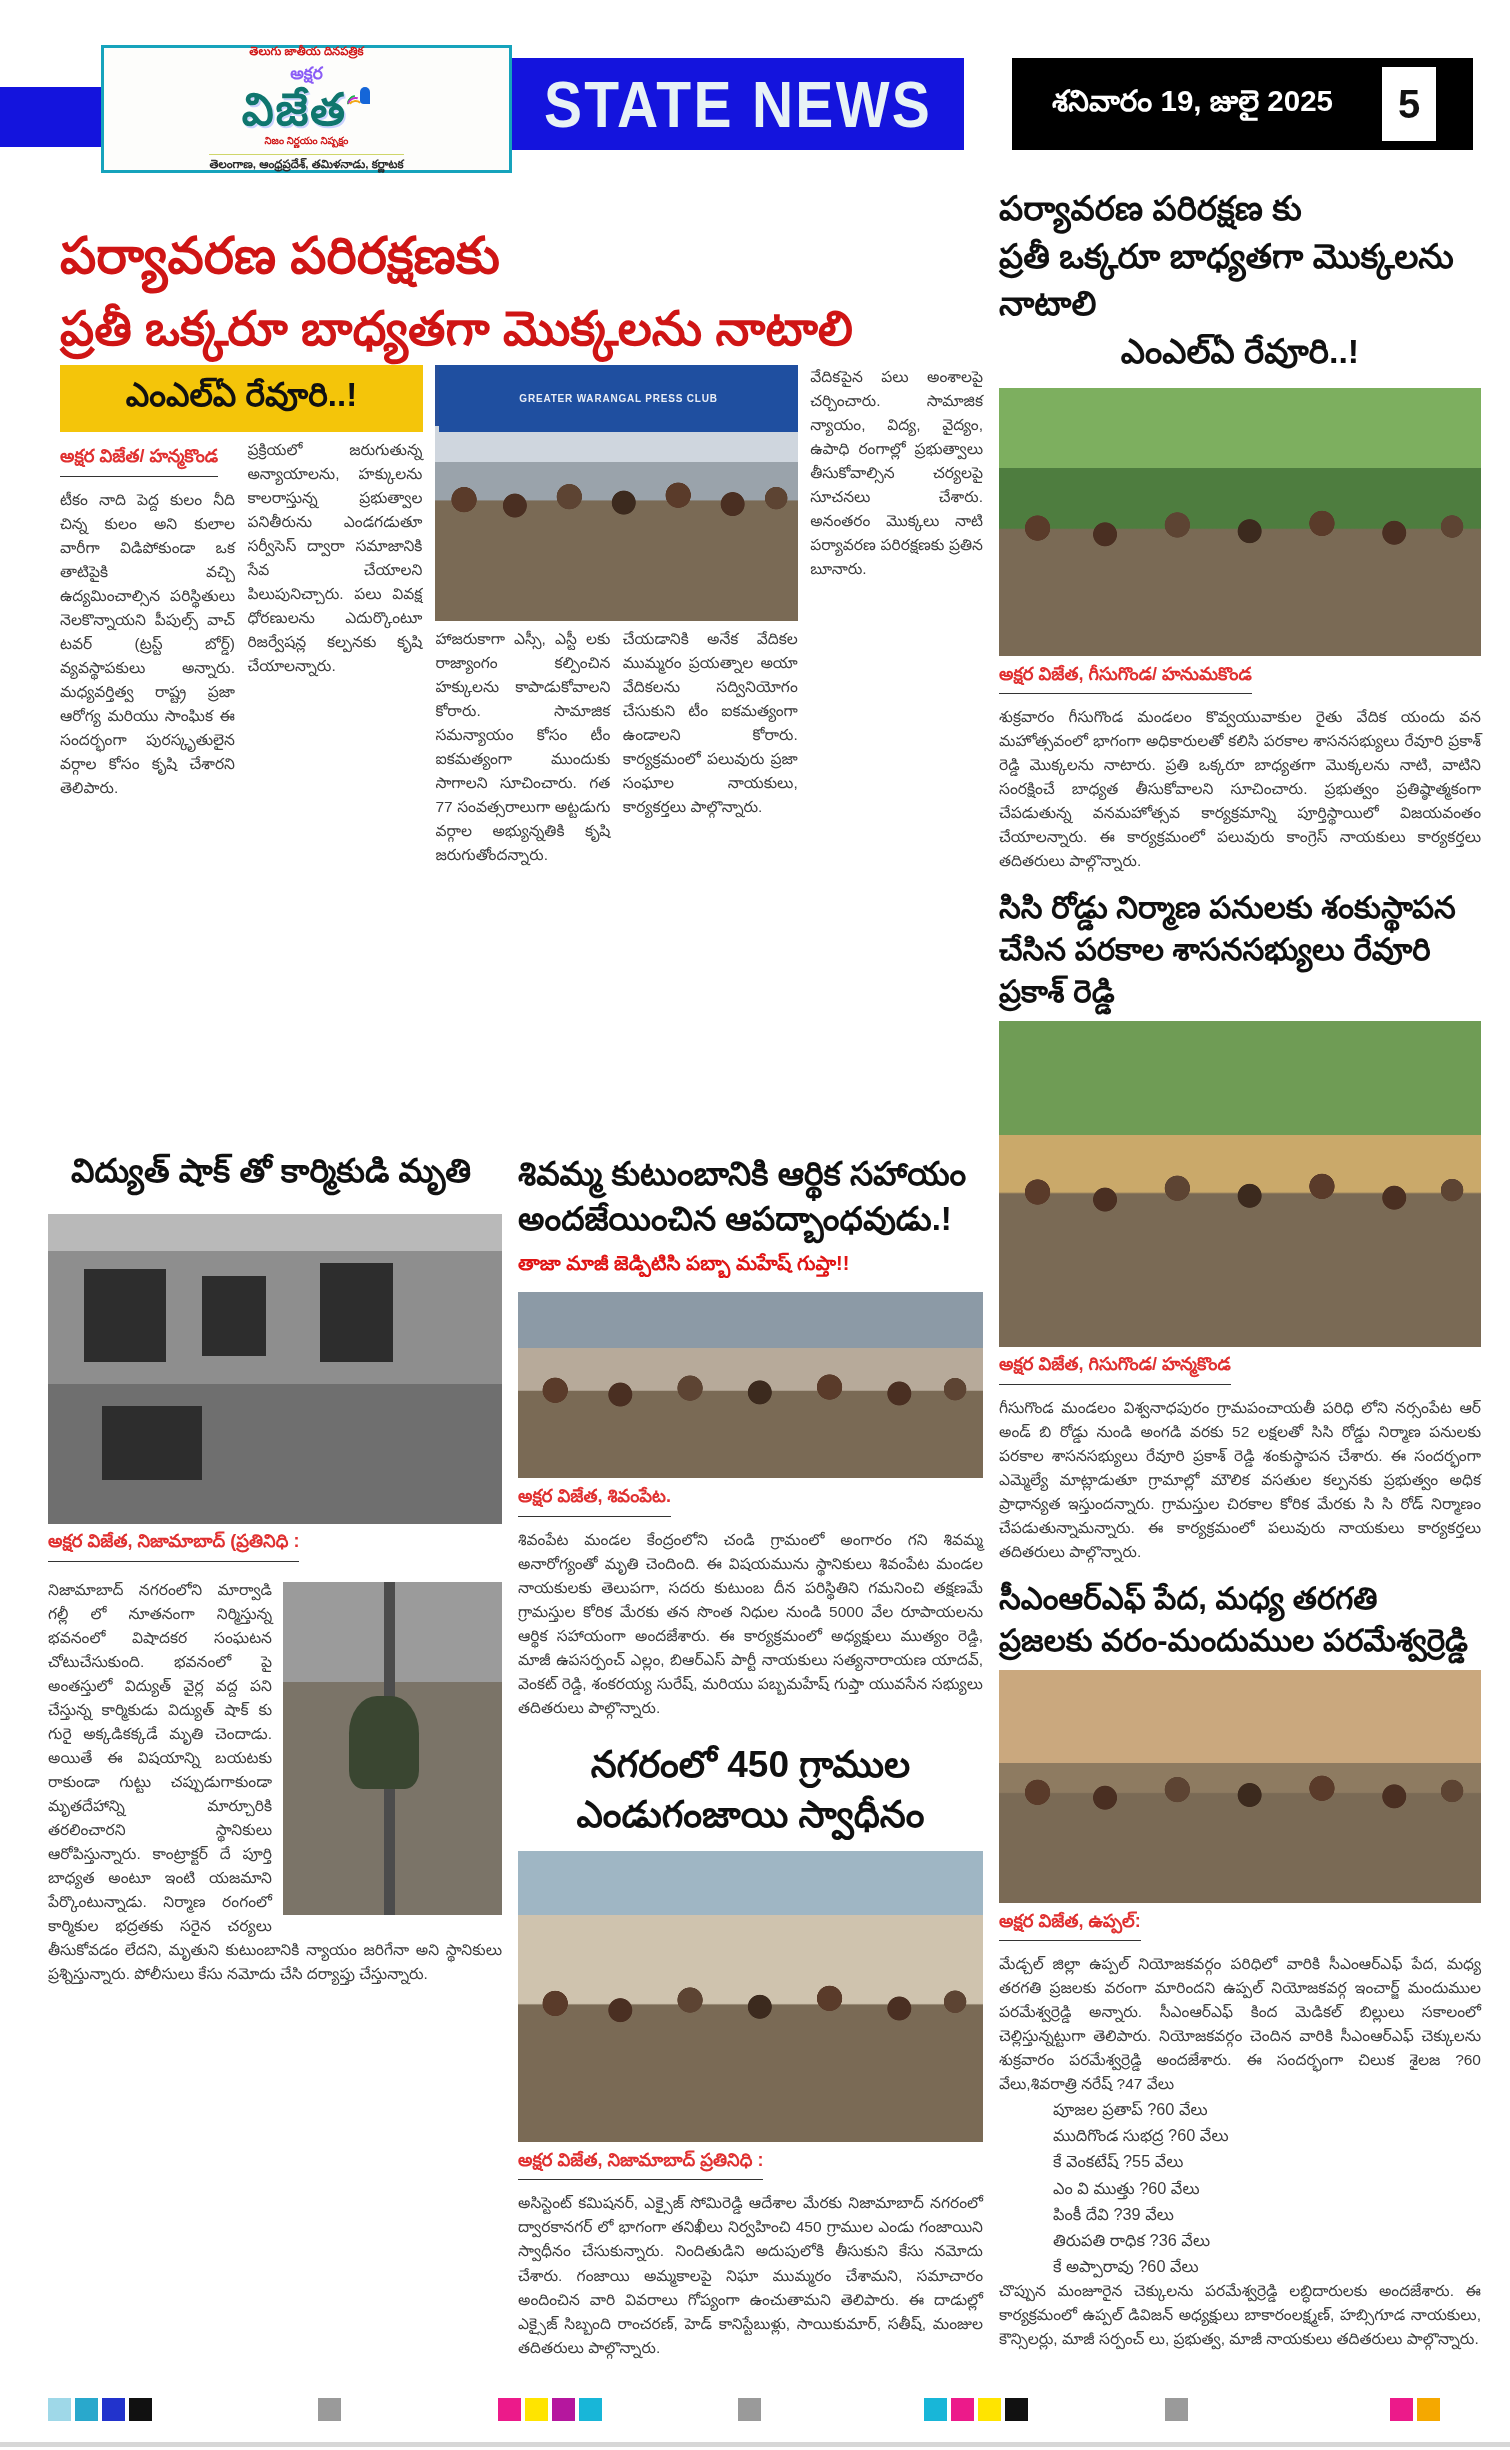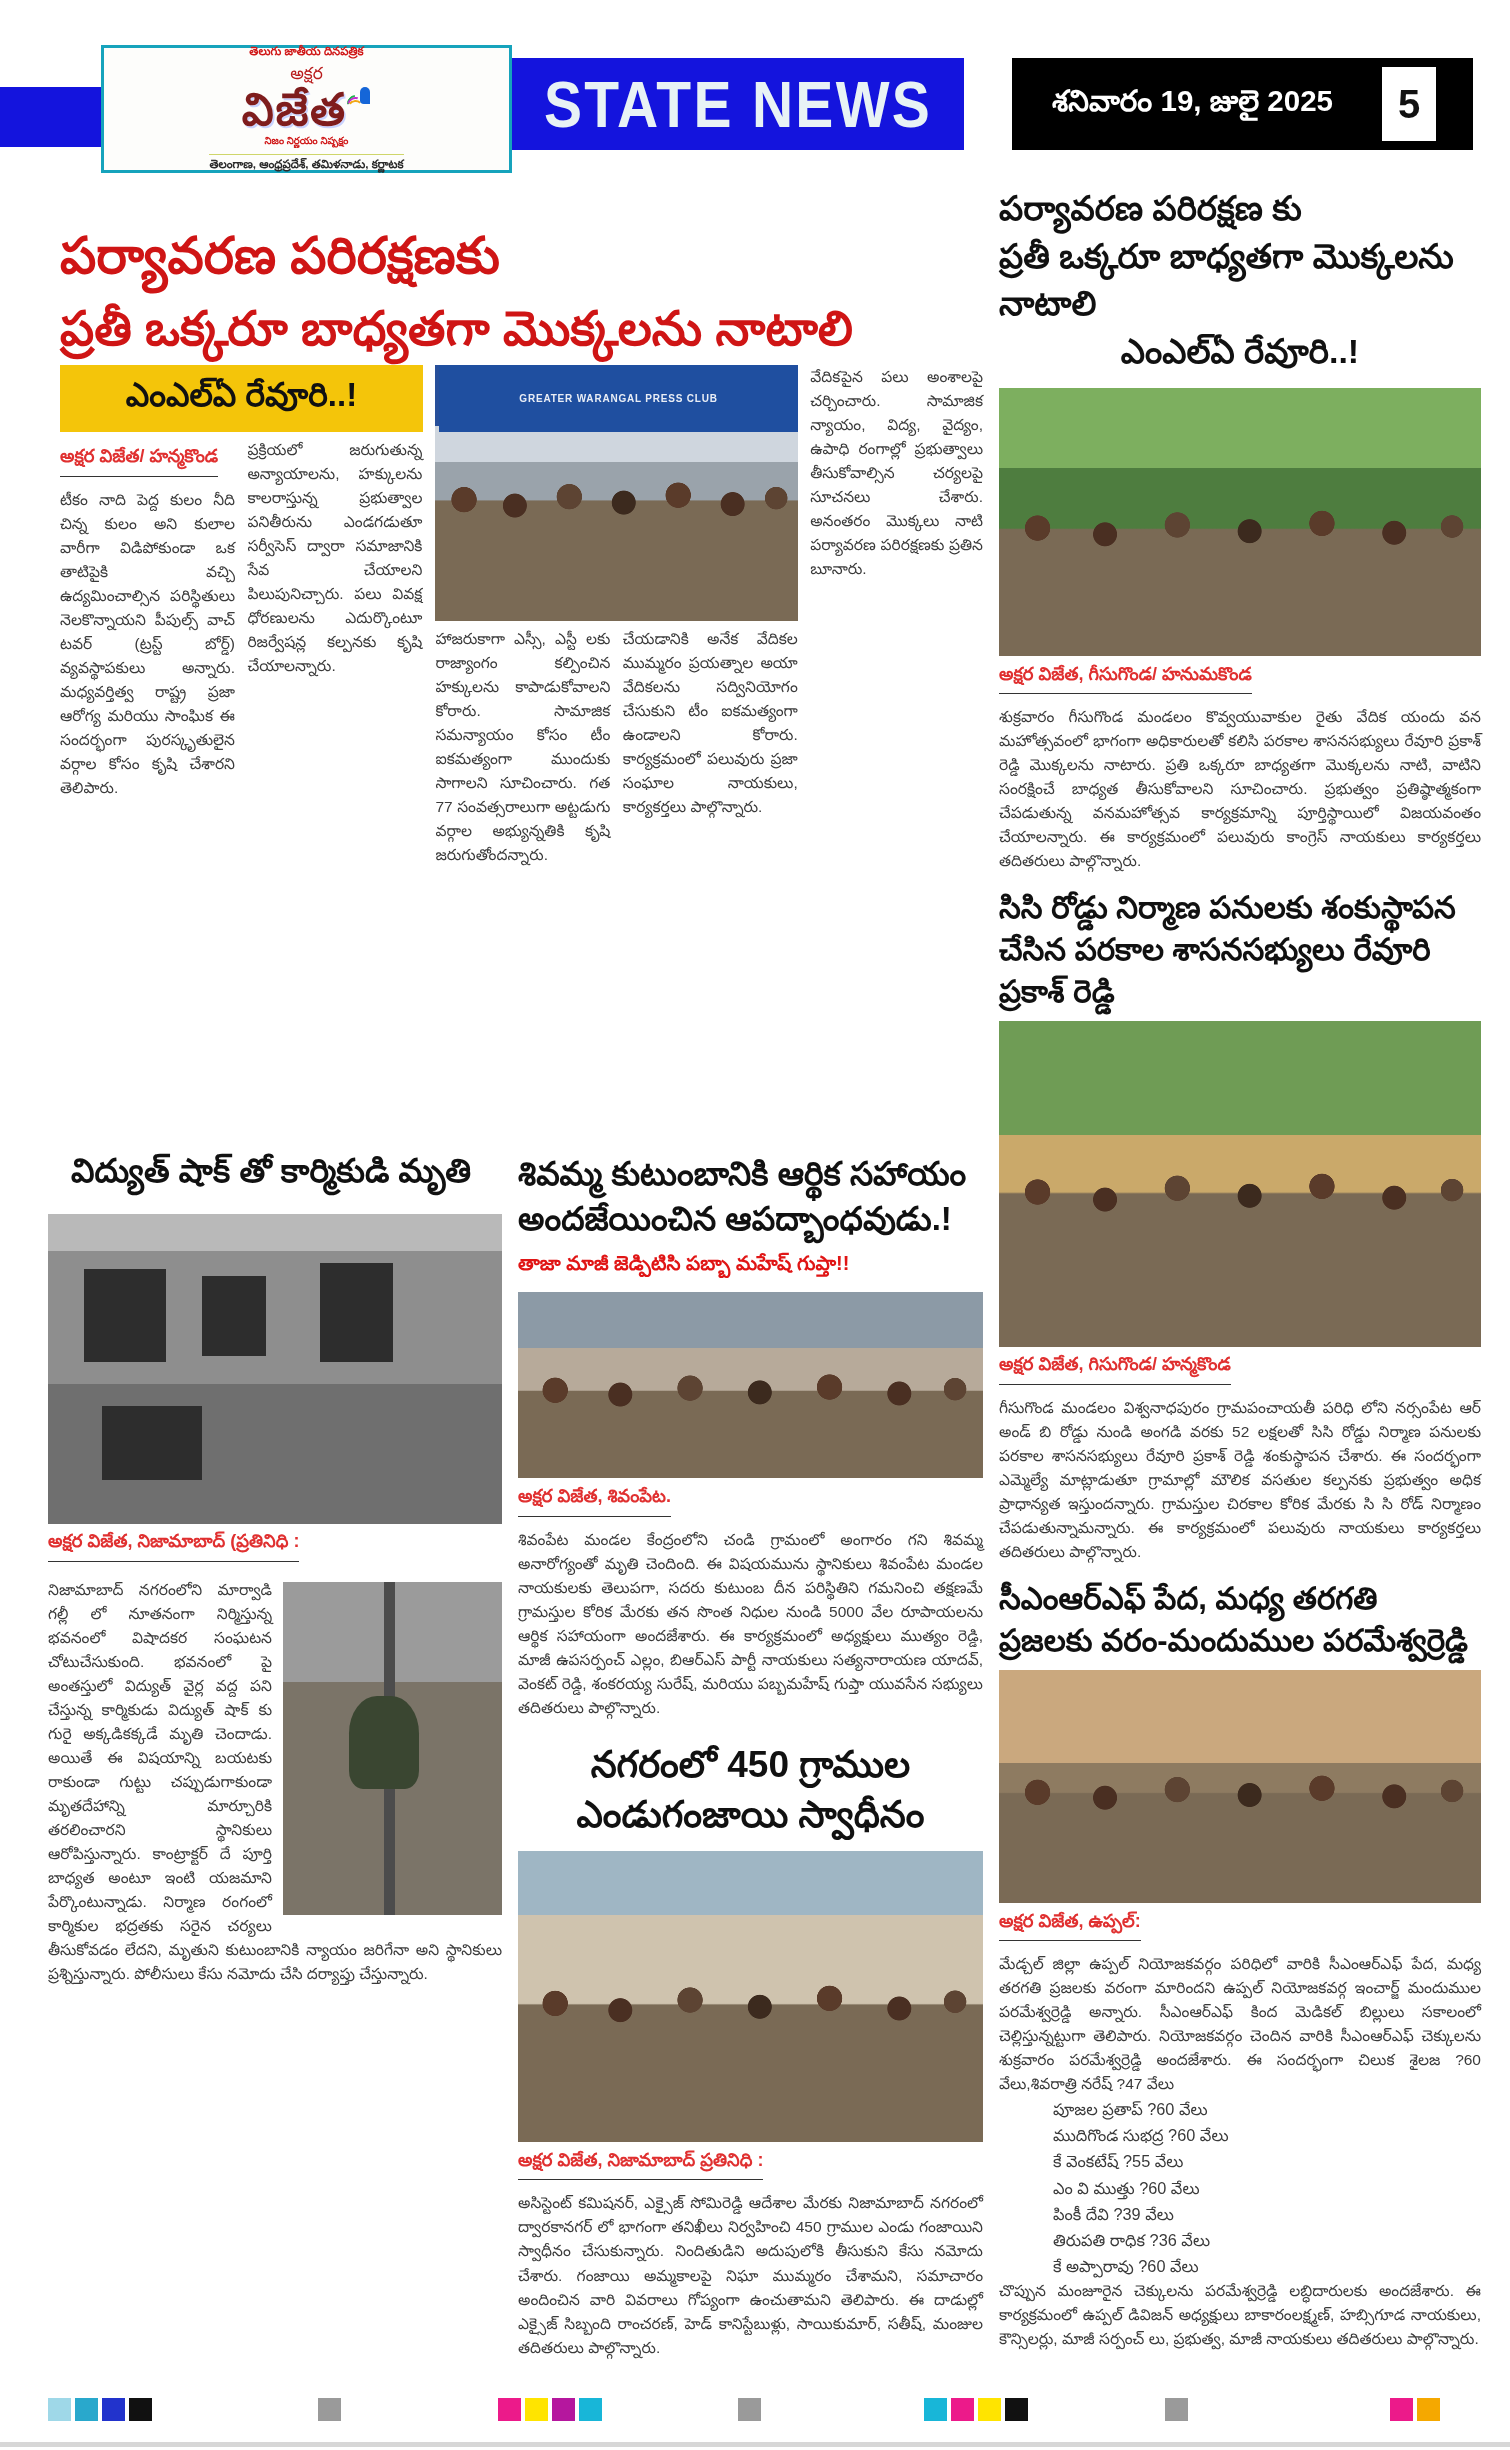--- a/index.html
+++ b/index.html
@@ -10,23 +10,23 @@
     background:#ffffff; overflow:hidden; color:#222;
   }
   
   .blue-band { position:absolute; left:0; top:87px; width:496px; height:60px; background:#1414dd; }
   .logo-box {
     position:absolute; left:101px; top:45px; width:411px; height:128px;
     background:#fdfdfb; border:3.9px solid #16a3bc; display:flex; flex-direction:column;
     align-items:center; justify-content:center; z-index:2;
   }
   .logo-tagline { font-size:11.6px; color:#d01818; font-weight:bold; }
-  .logo-prefix  { font-size:17px; color:#b91c1c; font-weight:normal; margin-top:3px; }
+  .logo-prefix  { font-size:17px; color:#8b5cf6; font-weight:bold; margin-top:3px; }
   .logo-title-row { display:flex; align-items:flex-start; }
-  .logo-title   { font-size:45px; line-height:1; font-weight:bold; color:#7f1d1d;
+  .logo-title   { font-size:45px; line-height:1; font-weight:bold; color:#0f766e;
                   text-shadow:0 0 0.8px #fff, 1.6px 1.6px 0 #c9d2ff; letter-spacing:1.6px; }
   .peacock { width:20px; height:31px; margin-left:4.7px; position:relative; }
   .peacock .head { position:absolute; right:1.6px; top:0; width:9.3px; height:17px; background:#1566d8; border-radius:6.2px 6.2px 0 4.7px; }
   .peacock .f1,.peacock .f2,.peacock .f3 { position:absolute; width:17px; height:17px; border-radius:50%; border:2.3px solid transparent; border-left-color:#22b24c; left:-4.7px; top:7.8px; transform:rotate(40deg); }
   .peacock .f2 { border-left-color:#c32ad2; transform:rotate(62deg); top:10px; }
   .peacock .f3 { border-left-color:#f2a715; transform:rotate(84deg); top:12.4px; }
   .logo-slogan { font-size:10px; color:#d01818; font-weight:bold; margin-top:2.3px; }
   .logo-regions { font-size:11.6px; color:#2a2a2a; font-weight:bold; border-top:0.8px solid #cfd66a; padding-top:2.3px; margin-top:5px; }
   .state-news {
     position:absolute; left:512px; top:58px; width:452px; height:92px; background:#1414dd;

